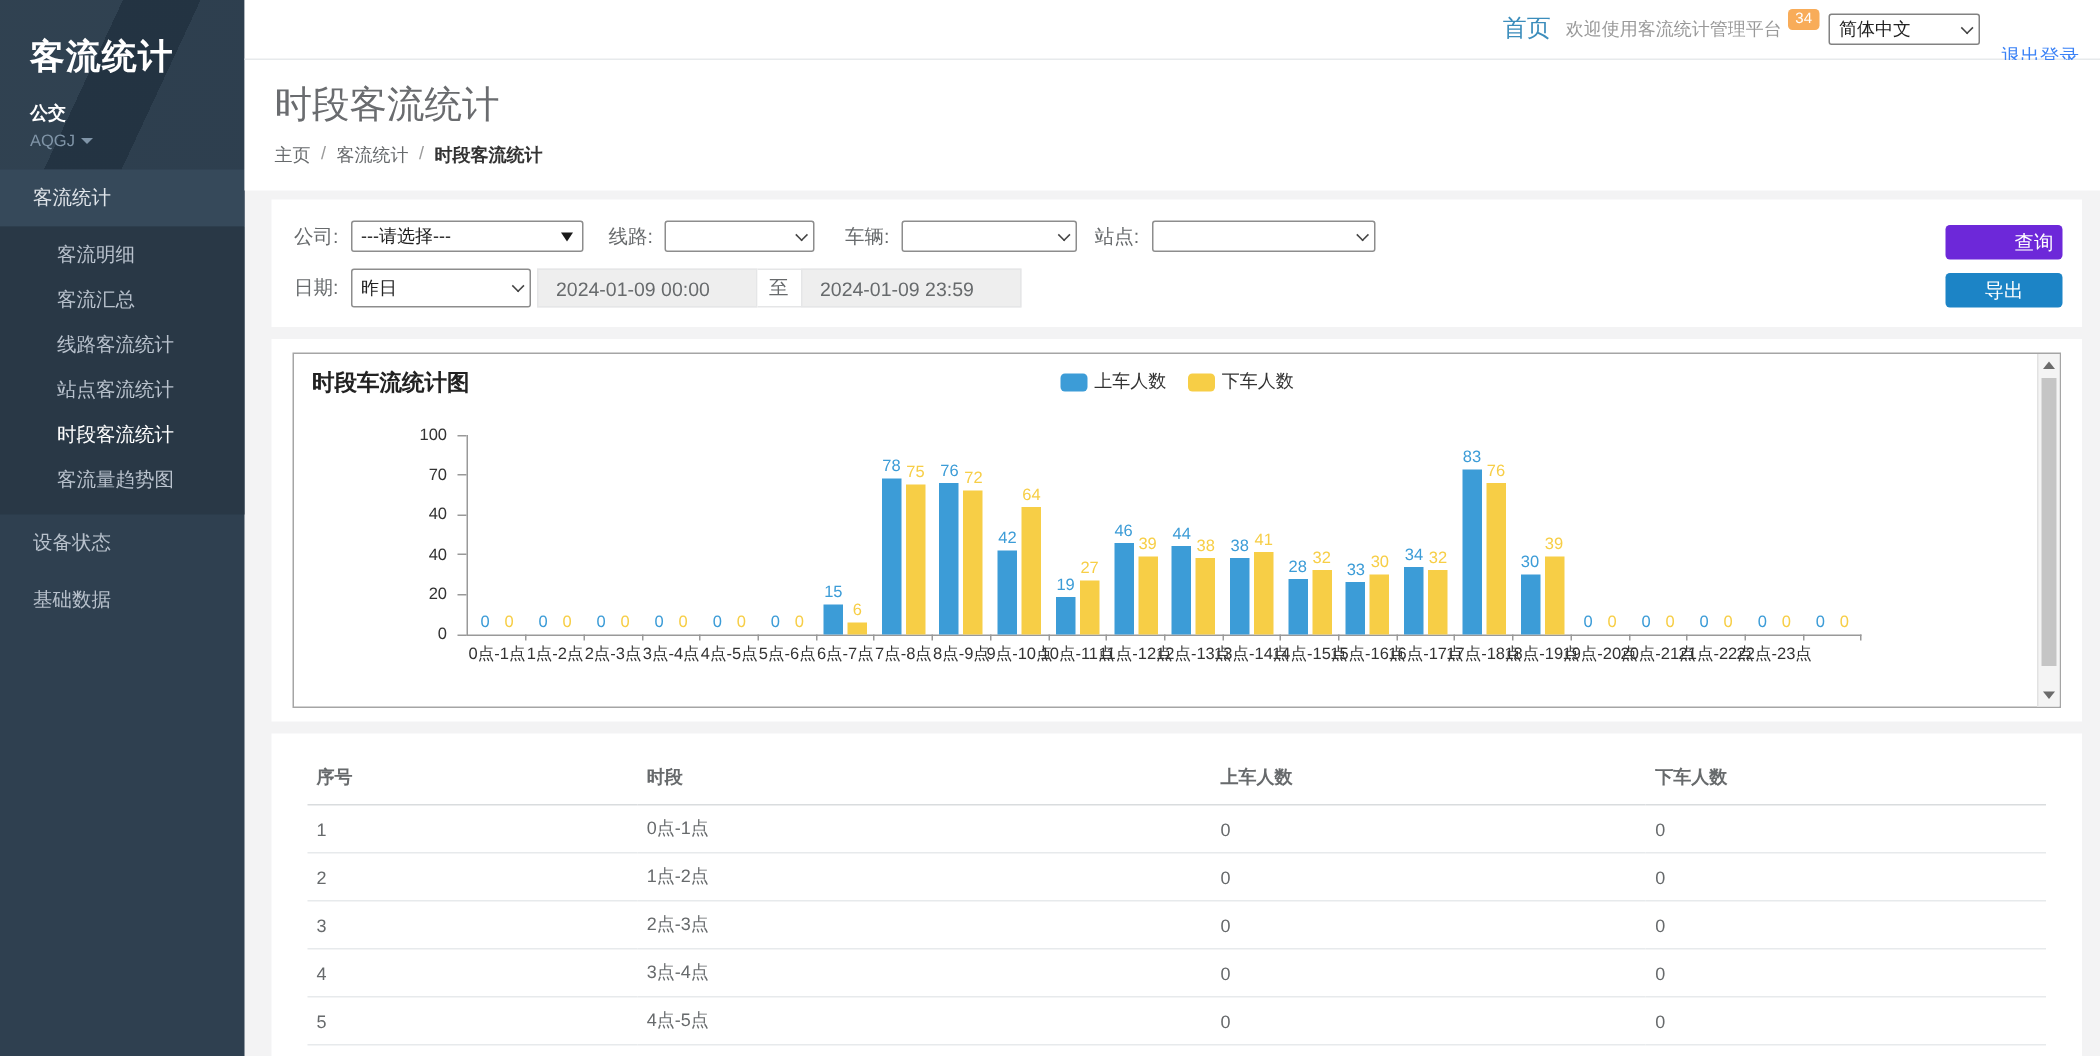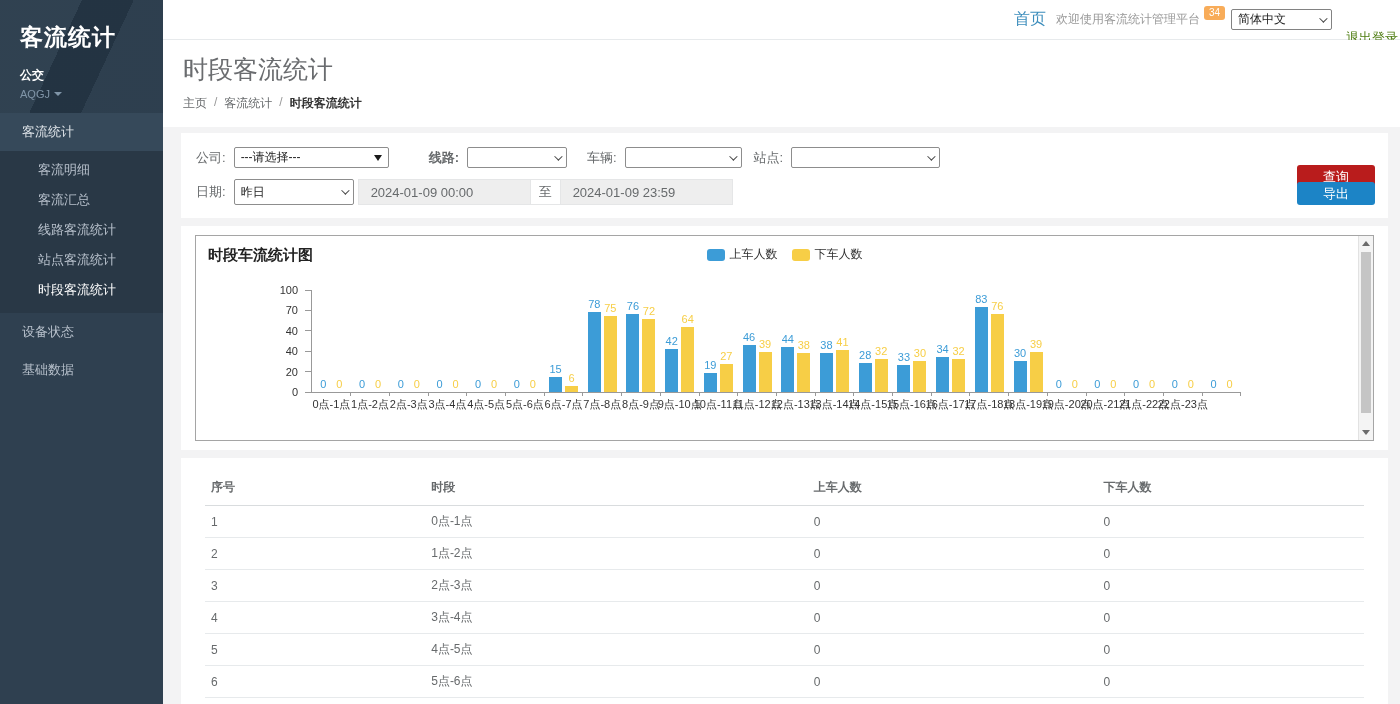--- a/index.html
+++ b/index.html
@@ -19,67 +19,67 @@
   .nav-item { font-size:13px; color:#b8c1cc; padding:10px 10px 10px 22px; cursor:pointer; }
   .nav-group.active > .nav-item { background:#36495a; color:#dfe4e9; }
   .nav-group.active .submenu { background:#293846; padding:4px 0 8px; }
   .submenu-item { font-size:13px; color:#b9c2cd; padding:6px 8px 6px 38px; cursor:pointer; }
   .submenu-item.current { color:#ffffff; }
 
   
   .main { flex:1; min-width:0; display:flex; flex-direction:column; }
 
   .topbar { height:40px; background:#fff; border-bottom:1px solid #e7eaec;
-            display:flex; align-items:center; justify-content:flex-end; padding:0 2px; }
+            display:flex; align-items:center; justify-content:flex-end; padding:0 14px; }
   .home-link { color:#3c8dbc; font-size:16px; margin-right:10px; cursor:pointer; }
   .welcome { color:#999; font-size:12px; }
   .badge { background:#f8ac59; color:#fff; font-size:10px; line-height:12px; padding:1px 5px;
            border-radius:3px; margin:-14px 6px 0 4px; }
   .fake-select { display:inline-flex; align-items:center; justify-content:space-between;
                  background:#fff; border:1px solid #828282; border-radius:2px;
                  height:21px; padding:0 6px; font-size:12px; color:#222; cursor:pointer; }
   .lang-select { width:101px; margin-right:14px; }
   .chev { width:6px; height:6px; border-right:1.4px solid #444; border-bottom:1.4px solid #444;
           transform:rotate(45deg) translateY(-2px); flex-shrink:0; margin-left:6px; }
-  .logout { color:#4d7c0f; font-size:13px; cursor:pointer;margin-top:36px; }
+  .logout { color:#3b82f6; font-size:13px; cursor:pointer;margin-top:36px; }
 
   .page-heading { background:#fff; padding:13px 20px 15px; }
   .page-title { font-size:25px; font-weight:400; color:#6a6c6f; margin:0 0 9px; }
   .breadcrumb { font-size:12px; color:#676a6c; display:flex; gap:7px; }
   .breadcrumb .crumb { cursor:pointer; }
   .breadcrumb .crumb.last { font-weight:bold; color:#333; cursor:default; }
   .breadcrumb .sep { color:#999; }
 
   .content { flex:1; padding:6px 12px 0 18px; overflow:hidden; display:flex; flex-direction:column; }
 
   
   .filter-panel { position:relative; background:#fff; padding:14px 15px 13px; margin-bottom:8px; }
   .filter-row { display:flex; align-items:center; font-size:13px; color:#676a6c; }
   .filter-row + .filter-row { margin-top:11px; }
   .f-label { margin-right:8px; white-space:nowrap; }
   .sel { border-color:#8d8d8d; height:21px; }
   .sel-company { width:155px; }
   .tri-down { width:0; height:0; border-left:4px solid transparent; border-right:4px solid transparent;
               border-top:6px solid #1a1a1a; margin-left:6px; flex-shrink:0; }
-  .ml26 { margin-left:40px;font-weight:bold; } .ml20 { margin-left:20px; } .ml12 { margin-left:12px; }
+  .ml26 { margin-left:17px; } .ml20 { margin-left:20px; } .ml12 { margin-left:12px; }
   .sel-line { width:100px; } .sel-vehicle { width:117px; } .sel-station { width:149px; }
   .sel-date { width:120px; height:26px; }
   .date-group { display:flex; align-items:stretch; margin-left:4px; }
-  .date-input { background:#eee; border:1px solid #e5e6e7; height:26px; width:173px;
+  .date-input { background:#eee; border:1px solid #e5e6e7; height:26px; width:147px;
                 font-size:13px; color:#676a6c; display:flex; align-items:center; padding:0 12px; }
   .date-addon { background:#fff; border:1px solid #e5e6e7; border-left:none; border-right:none;
                 display:flex; align-items:center; padding:0 8px; font-size:13px; color:#676a6c; }
   .btn { position:absolute; right:13px; width:78px; height:23px; border:none; border-radius:3px;
          color:#fff; font-size:13px; cursor:pointer; font-family:inherit; }
-  .btn-query { top:32px; background:#b91c1c; }
+  .btn-query { top:17px; background:#6d28d9;text-align:right; }
   .btn-export { top:49px; background:#1c84c6; }
 
   
   .chart-panel { background:#fff; padding:9px 14px; margin-bottom:8px; }
-  .chart-box { position:relative; border:1px solid #a5a5a5; height:206px; }
+  .chart-box { position:relative; border:1px solid #a5a5a5; height:237px; }
   .chart-title { position:absolute; top:10px; left:12px; font-size:15px; font-weight:bold; color:#222; }
   .chart-legend { position:absolute; top:10px; left:0; right:0; display:flex; justify-content:center; gap:14px; }
   .legend-item { display:flex; align-items:center; gap:5px; font-size:12px; color:#333; cursor:pointer; }
   .legend-swatch { width:18px; height:12px; border-radius:3px; }
   .chart-plot { position:absolute; left:115px; right:132px; top:54px; bottom:47px;
                 border-left:1px solid #999; border-bottom:1px solid #999; display:flex; }
   .chart-group { flex:1; position:relative; display:flex; align-items:flex-end; justify-content:center; gap:3px; }
   .bar-wrap { display:flex; flex-direction:column; align-items:center; justify-content:flex-end; height:100%; }
   .bar-value { font-size:11px; line-height:13px; margin-bottom:1px; }
   .bar { width:13px; }
@@ -122,20 +122,21 @@
     </div>
     <nav>
         <div class="nav-group active">
           <div class="nav-item">客流统计</div>
           <div class="submenu">
             <div class="submenu-item">客流明细</div>
             <div class="submenu-item">客流汇总</div>
             <div class="submenu-item">线路客流统计</div>
             <div class="submenu-item">站点客流统计</div>
             <div class="submenu-item current">时段客流统计</div>
+            <div class="submenu-item">客流量趋势图</div>
           </div>
         </div>
         <div class="nav-group">
           <div class="nav-item">设备状态</div>
         </div>
         <div class="nav-group">
           <div class="nav-item">基础数据</div>
         </div>
       </nav>
   </aside>

